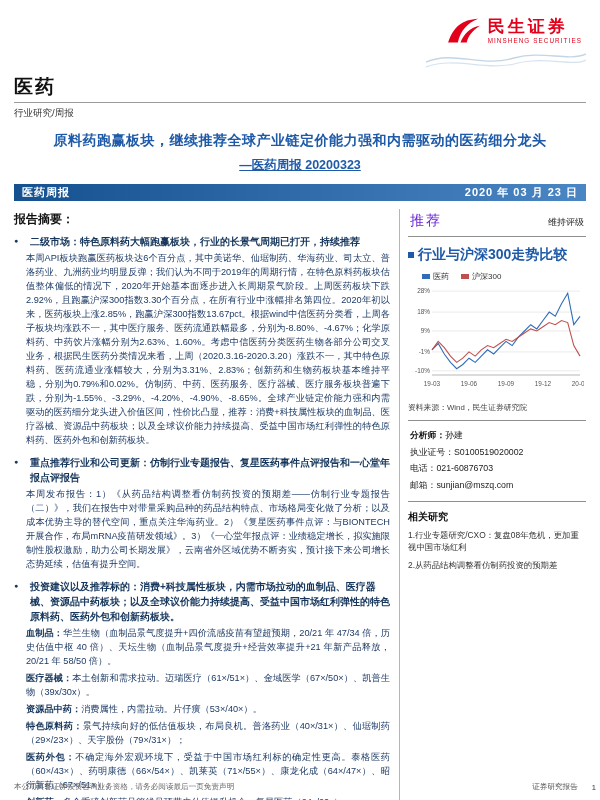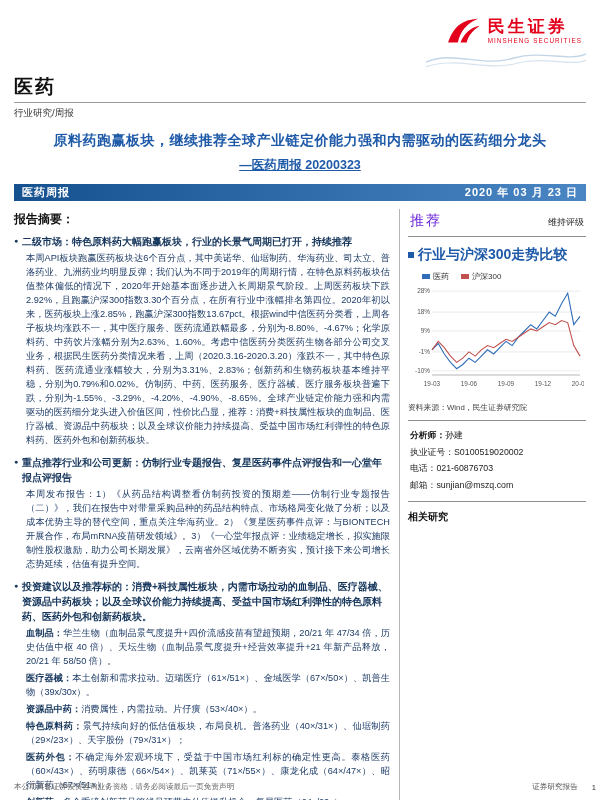--- a/index.html
+++ b/index.html
@@ -19,21 +19,21 @@
   .subheadline{color:#1e5aa8;font-weight:bold;font-size:12.5px;text-align:center;margin-top:7px;text-decoration:underline;}
   .bluebar{margin-top:10px;height:17px;background:linear-gradient(90deg,#15508f,#4a86c4);
     color:#fff;font-size:11px;font-weight:bold;display:flex;justify-content:space-between;
     align-items:center;padding:0 8px;letter-spacing:1px;}
   
   .columns{display:flex;margin-top:8px;gap:9px;}
   .main{flex:1;min-width:0;}
   .sidebar{width:178px;border-left:1px solid #b5b5b5;padding-left:8px;box-sizing:content-box;}
   .summary-title{font-weight:bold;font-size:12px;color:#111;margin:2px 0 6px;}
   .bullet{margin-bottom:7px;}
-  .bullet-head{display:flex;gap:0;font-weight:bold;color:#16365c;font-size:10px;line-height:1.5;}
+  .bullet-head{display:flex;gap:8px;font-weight:bold;color:#16365c;font-size:10px;line-height:1.5;}
   .marker{flex:0 0 8px;font-size:7px;color:#16365c;margin-top:2px;}
   .bullet-body{font-size:9.2px;color:#1d3b66;line-height:1.52;text-align:justify;margin-top:3px;padding-left:12px;}
   .sub-item{font-size:9.2px;color:#1d3b66;line-height:1.52;text-align:justify;margin-top:3px;padding-left:12px;}
   .sub-item b{color:#16365c;}
   
   .side-rating{display:flex;justify-content:space-between;align-items:baseline;padding:3px 2px 6px;border-bottom:1px solid #8f8f8f;}
   .rating-label{font-size:14px;font-weight:normal;color:#6d28d9;letter-spacing:2px;}
   .rating-sub{font-size:9px;color:#222;}
   .side-section-title{color:#1e5aa8;font-weight:bold;font-size:14px;margin-top:9px;display:flex;align-items:center;gap:4px;}
   .sq{width:6px;height:6px;background:#1e5aa8;display:inline-block;flex:0 0 6px;}
@@ -183,20 +183,22 @@
       <div class="side-source">资料来源：Wind，民生证券研究院</div>
 
       <div class="analyst">
         <div><b>分析师：</b><span>孙建</span></div>
         <div><span>执业证号：</span><span>S0100519020002</span></div>
         <div><span>电话：</span><span>021-60876703</span></div>
         <div><span>邮箱：</span><span>sunjian@mszq.com</span></div>
       </div>
 
       <div class="related-title">相关研究</div>
+      <div class="related-item">1.行业专题研究/CXO：复盘08年危机，更加重视中国市场红利</div>
+      <div class="related-item">2.从药品结构调整看仿制药投资的预期差</div>
     </div>
   </div>
 
   <div class="footer">
     <span>本公司具备证券投资咨询业务资格，请务必阅读最后一页免责声明</span>
     <span class="footer-right">
       <span>证券研究报告</span>
       <span class="page-num">1</span>
     </span>
   </div>

